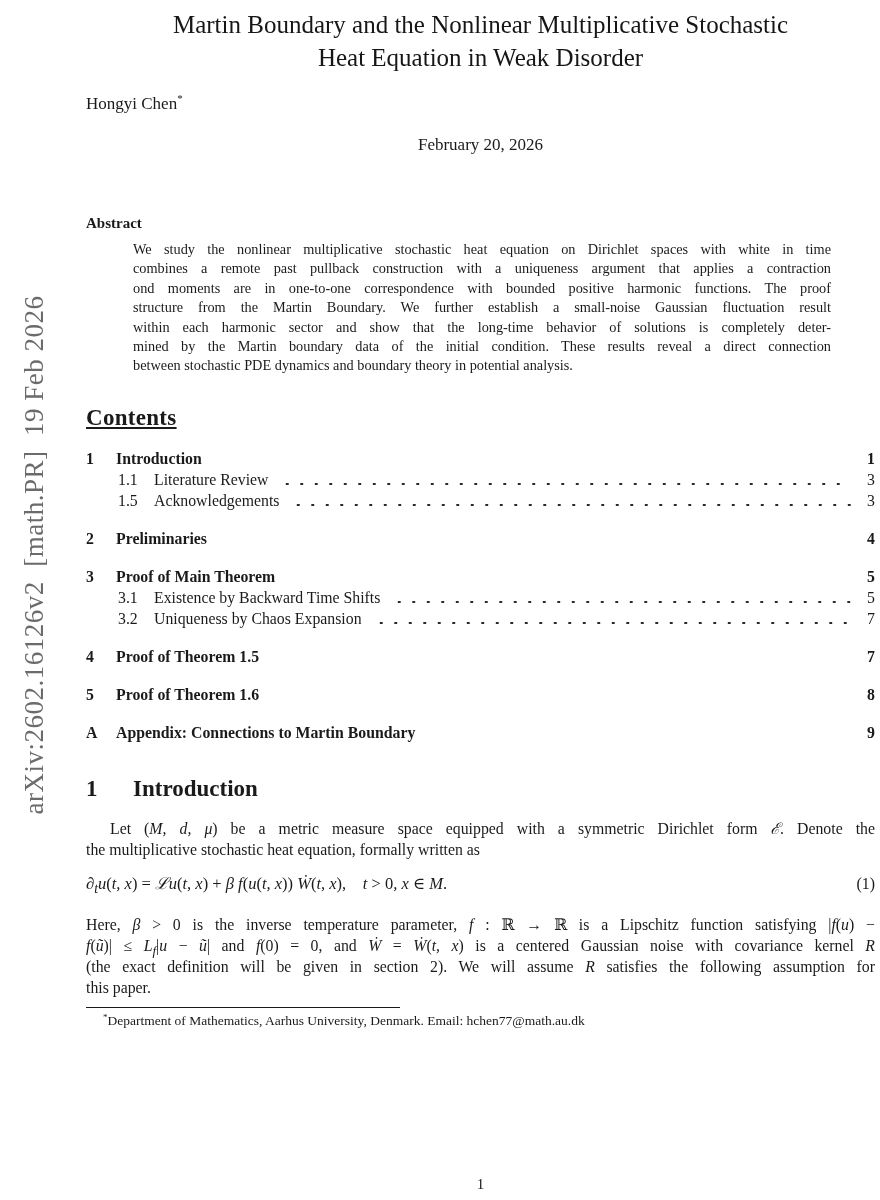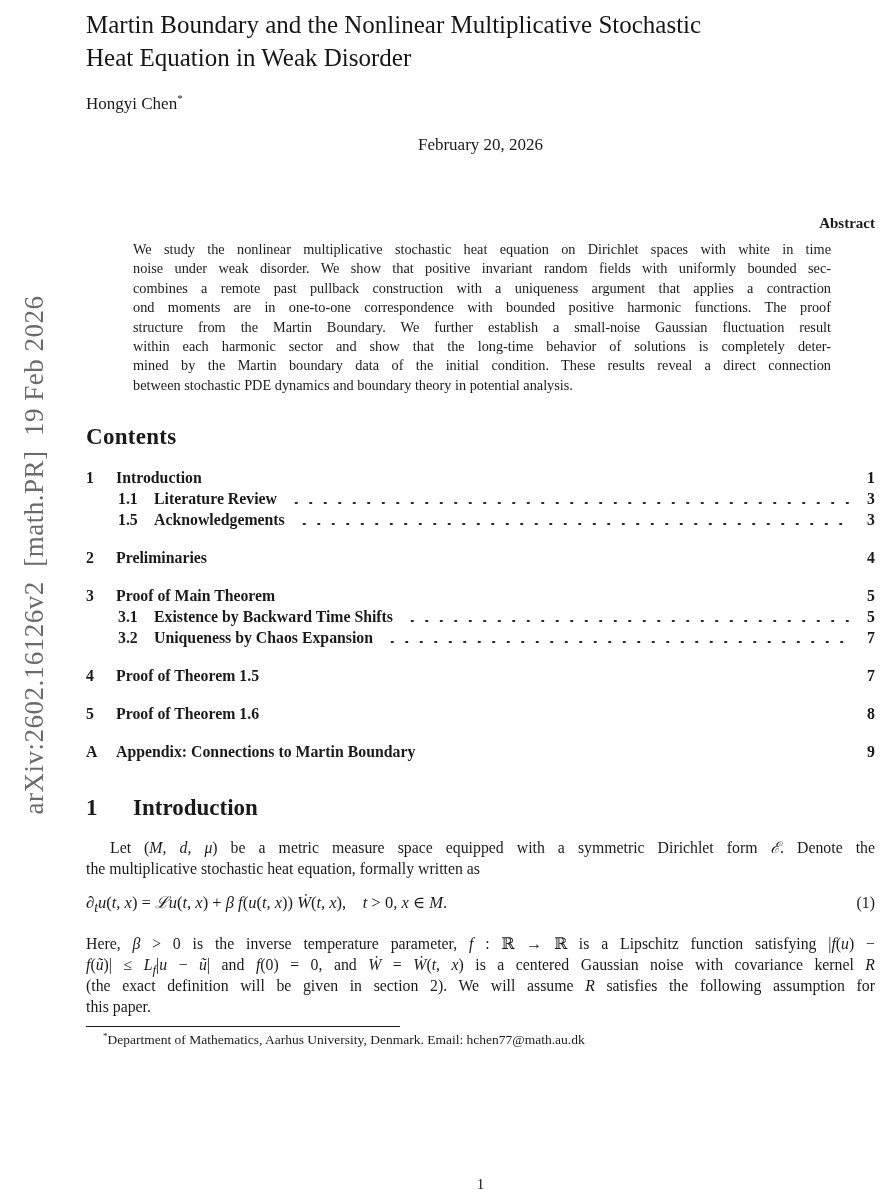--- a/index.html
+++ b/index.html
@@ -20,41 +20,41 @@
     font-size:27px;
     color:#6b6b6b;
     letter-spacing:0.5px;
   }
   .content{
     position:absolute;
     left:86px;top:0;
     width:789px;
   }
   .title-line{
-    text-align:left;
+    text-align:center;
     font-size:25px;
     line-height:33px;
     color:#161616;
   }
   .title-line.first{margin-top:8px;}
   .author{
     text-align:left;
     font-size:17px;
     line-height:22px;
     margin-top:19px;
   }
   .author sup{font-size:11px;}
   .date{
     text-align:center;
     font-size:17px;
     line-height:22px;
     margin-top:19px;
   }
   .abstract-heading{
-    text-align:right;
+    text-align:left;
     font-weight:bold;
     font-size:15px;
     line-height:20px;
     margin-top:57px;
   }
   .abstract-body{
     margin:7px 44px 0 47px;
     font-size:14.3px;
     line-height:19.4px;
   }
@@ -65,30 +65,31 @@
   .jline.last{
     text-align:center;
     text-align-last:left;
   }
   .contents-heading{
     font-weight:bold;
     font-size:23px;
     line-height:30px;
     margin-top:27px;
     letter-spacing:0.3px;
+    text-decoration:underline;
   }
   .toc{margin-top:15px;font-size:15.8px;}
   .toc-row{
     display:flex;
     align-items:baseline;
     line-height:21px;
   }
   .toc-row.lvl0{font-weight:bold;margin-top:17px;}
   .toc-row.lvl0.first{margin-top:0;}
-  .toc-row.lvl1{padding-left:32px;font-weight:bold;}
+  .toc-row.lvl1{padding-left:32px;}
   .toc-num{flex:0 0 auto;}
   .toc-row.lvl0 .toc-num{width:30px;}
   .toc-row.lvl1 .toc-num{width:36px;}
   .toc-title{flex:0 0 auto;}
   .toc-spacer{flex:1 1 auto;}
   .toc-leader{
     flex:1 1 auto;
     align-self:stretch;
     margin:0 8px 0 10px;
     background-image:radial-gradient(circle,#2a2a2a 1.4px,transparent 1.5px);
@@ -157,21 +158,20 @@
     <div class="title-line first">Martin Boundary and the Nonlinear Multiplicative Stochastic</div>
     <div class="title-line">Heat Equation in Weak Disorder</div>
 
     <div class="author"><span>Hongyi Chen</span><sup>*</sup></div>
 
     <div class="date">February 20, 2026</div>
 
     <div class="abstract-heading">Abstract</div>
     <div class="abstract-body">
       <div class="jline">We study the nonlinear multiplicative stochastic heat equation on Dirichlet spaces with white in time</div>
-      <div class="jline">noise under weak disorder.  We show that positive invariant random fields with uniformly bounded sec-</div>
       <div class="jline">combines a remote past pullback construction with a uniqueness argument that applies a contraction</div>
       <div class="jline">ond moments are in one-to-one correspondence with bounded positive harmonic functions. The proof</div>
       <div class="jline">structure from the Martin Boundary. We further establish a small-noise Gaussian fluctuation result</div>
       <div class="jline">within each harmonic sector and show that the long-time behavior of solutions is completely deter-</div>
       <div class="jline">mined by the Martin boundary data of the initial condition. These results reveal a direct connection</div>
       <div class="jline last">between stochastic PDE dynamics and boundary theory in potential analysis.</div>
     </div>
 
     <div class="contents-heading">Contents</div>
 

